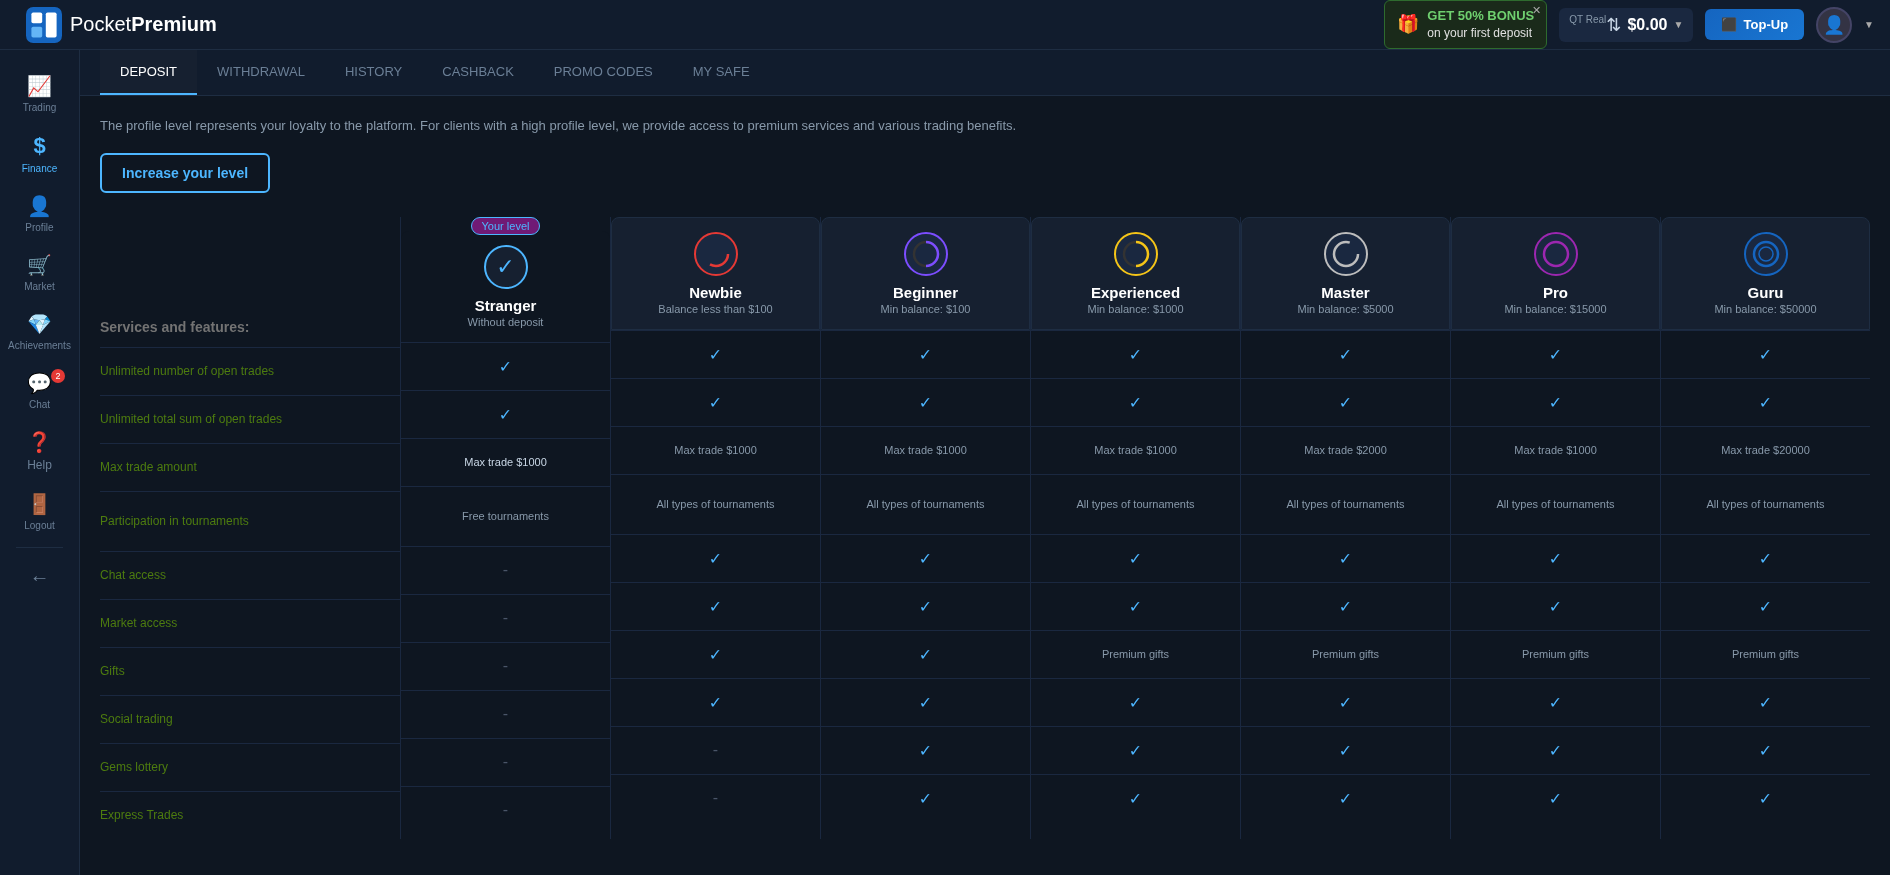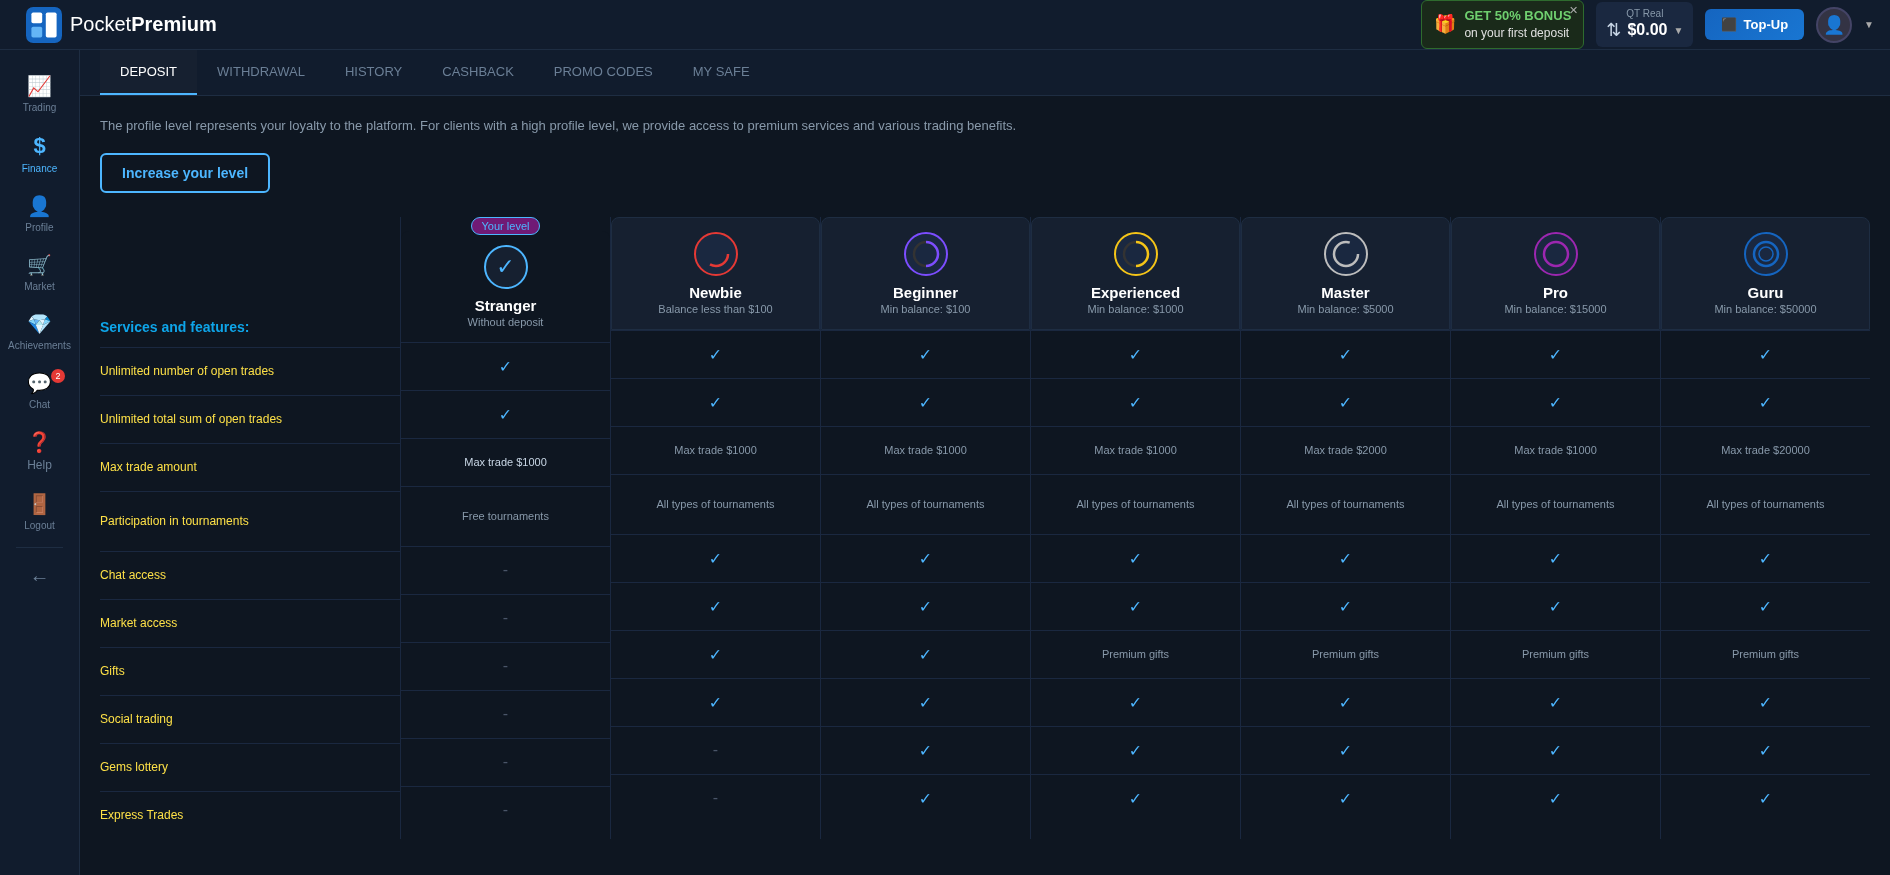--- a/index.html
+++ b/index.html
@@ -217,28 +217,28 @@
     }
     .features-header {
       height: 130px;
       display: flex;
       align-items: flex-end;
       padding-bottom: 12px;
     }
     .features-title {
       font-size: 14px;
       font-weight: 600;
-      color: #0ea5e9;
+      color: #737373;
     }
     .feature-row {
       height: 48px;
       display: flex;
       align-items: center;
       font-size: 12px;
-      color: #fde047;
+      color: #4d7c0f;
       border-top: 1px solid #1a2840;
       padding-right: 12px;
     }
     .feature-row.tall { height: 60px; }
 
     
     .level-col {
       flex: 1;
       min-width: 170px;
       border-left: 1px solid #1a2840;
@@ -347,21 +347,21 @@
   <div class="bonus-banner">
     <span class="gift-icon">🎁</span>
     <div class="bonus-text">
       <div class="highlight">GET 50% BONUS</div>
       <div>on your first deposit</div>
     </div>
     <span class="bonus-close">✕</span>
   </div>
 
   <div class="balance-area">
-    <div style="display:flex;flex-direction:column;align-items:center;">
+    <div style="display:flex;flex-direction:row;align-items:flex-start;">
       <span style="font-size:10px;color:#8899aa;">QT Real</span>
       <div style="display:flex;align-items:center;gap:6px;">
         <span style="font-size:18px;color:#c8d6e5;">⇅</span>
         <span style="font-size:16px;color:#fff;font-weight:600;">$0.00</span>
         <span style="font-size:10px;color:#aaa;">▼</span>
       </div>
     </div>
   </div>
 
   <button class="topup-btn">

